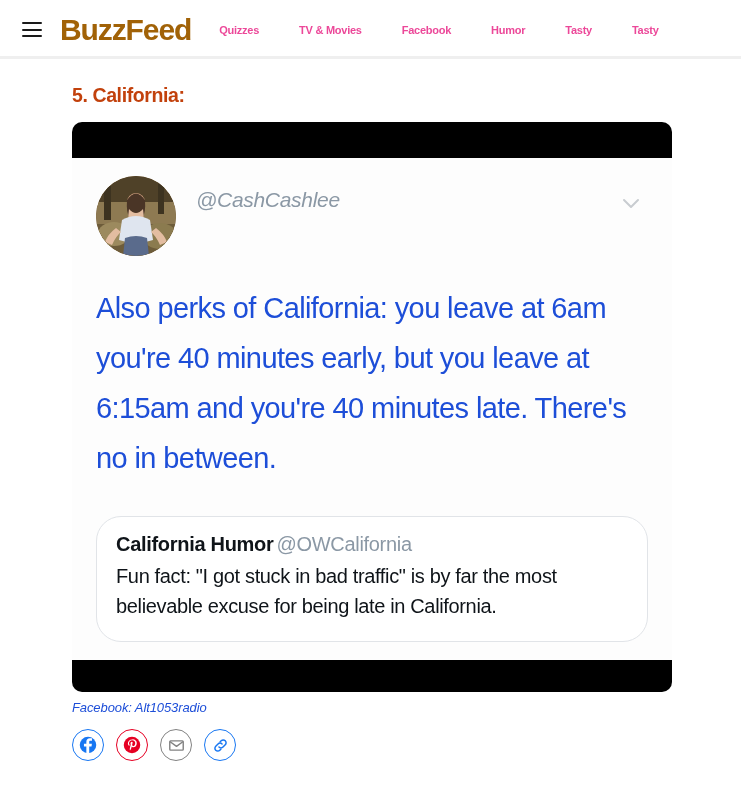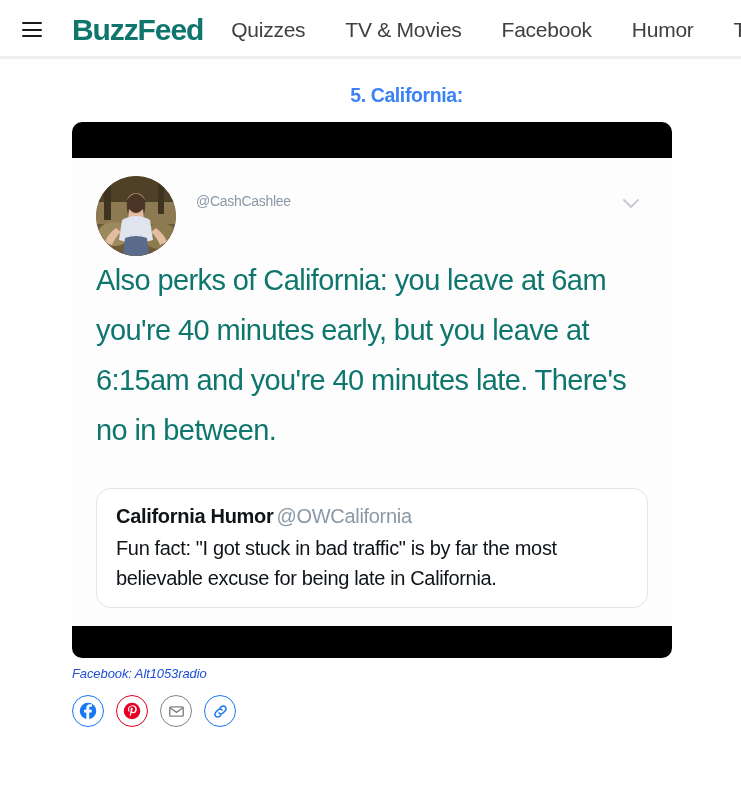--- a/index.html
+++ b/index.html
@@ -40,61 +40,60 @@
   }
   .hamburger span {
     display: block;
     height: 2px;
     width: 100%;
     background: #1a1a1a;
     border-radius: 1px;
   }
 
   .brand {
-    margin-left: 30px;
+    margin-left: 18px;
     font-size: 30px;
     font-weight: bold;
     letter-spacing: -1.1px;
-    color: #0f766e;
+    color: #a16207;
     line-height: 1;
     cursor: pointer;
     flex: 0 0 auto;
     font-family: "Liberation Sans", sans-serif;
   }
 
   .nav {
     display: flex;
     align-items: center;
     margin-left: 28px;
     gap: 0;
     flex: 1 1 auto;
   }
   .nav-item {
-    font-size: 21px;
-    font-weight: normal;
-    color: #404040;
+    font-size: 11px;
+    font-weight: bold;
+    color: #ec4899;
     letter-spacing: -0.25px;
     cursor: pointer;
     white-space: nowrap;
     padding: 0 20px;
   }
   .nav-item:first-child { padding-left: 0; }
 
   
   .article {
     padding: 0 0 0 0;
   }
 
   .entry-title {
     margin: 25px 0 0 72px;
     font-size: 19.5px;
     font-weight: bold;
-    color: #3b82f6;
+    color: #c2410c;
     letter-spacing: -0.4px;
-    text-align: center;
   }
 
   .embed-wrap {
     margin: 15px 0 0 72px;
     width: 600px;
   }
 
   .bar {
     background: #000000;
     width: 600px;
@@ -138,50 +137,52 @@
     min-width: 0;
   }
   .display-name {
     font-size: 22px;
     font-weight: bold;
     color: #14171a;
     letter-spacing: -0.4px;
     line-height: 1.22;
   }
   .handle {
-    font-size: 14px;
+    font-size: 21px;
     color: #8b98a5;
     letter-spacing: -0.3px;
     line-height: 1.25;
-    margin-top: 7px;
+    margin-top: 1px;
+    font-style: italic;
   }
 
   .chevron {
     position: absolute;
     right: 4px;
     top: 16px;
     width: 26px;
     height: 26px;
     cursor: pointer;
   }
   .chevron svg { display: block; }
 
   .tweet-text {
+    margin-top: 28px;
     font-size: 29px;
     line-height: 1.72;
-    color: #0f766e;
+    color: #1d4ed8;
     letter-spacing: -0.6px;
     font-weight: 400;
   }
 
   .quote-card {
     margin-top: 32px;
     border: 1px solid #e1e4e8;
-    border-radius: 15px;
-    padding: 16px 19px 14px 19px;
+    border-radius: 25px;
+    padding: 16px 19px 20px 19px;
     background: #ffffff;
   }
   .quote-head {
     font-size: 20px;
     letter-spacing: -0.3px;
     margin-bottom: 5px;
   }
   .quote-name {
     font-weight: bold;
     color: #0f1419;

